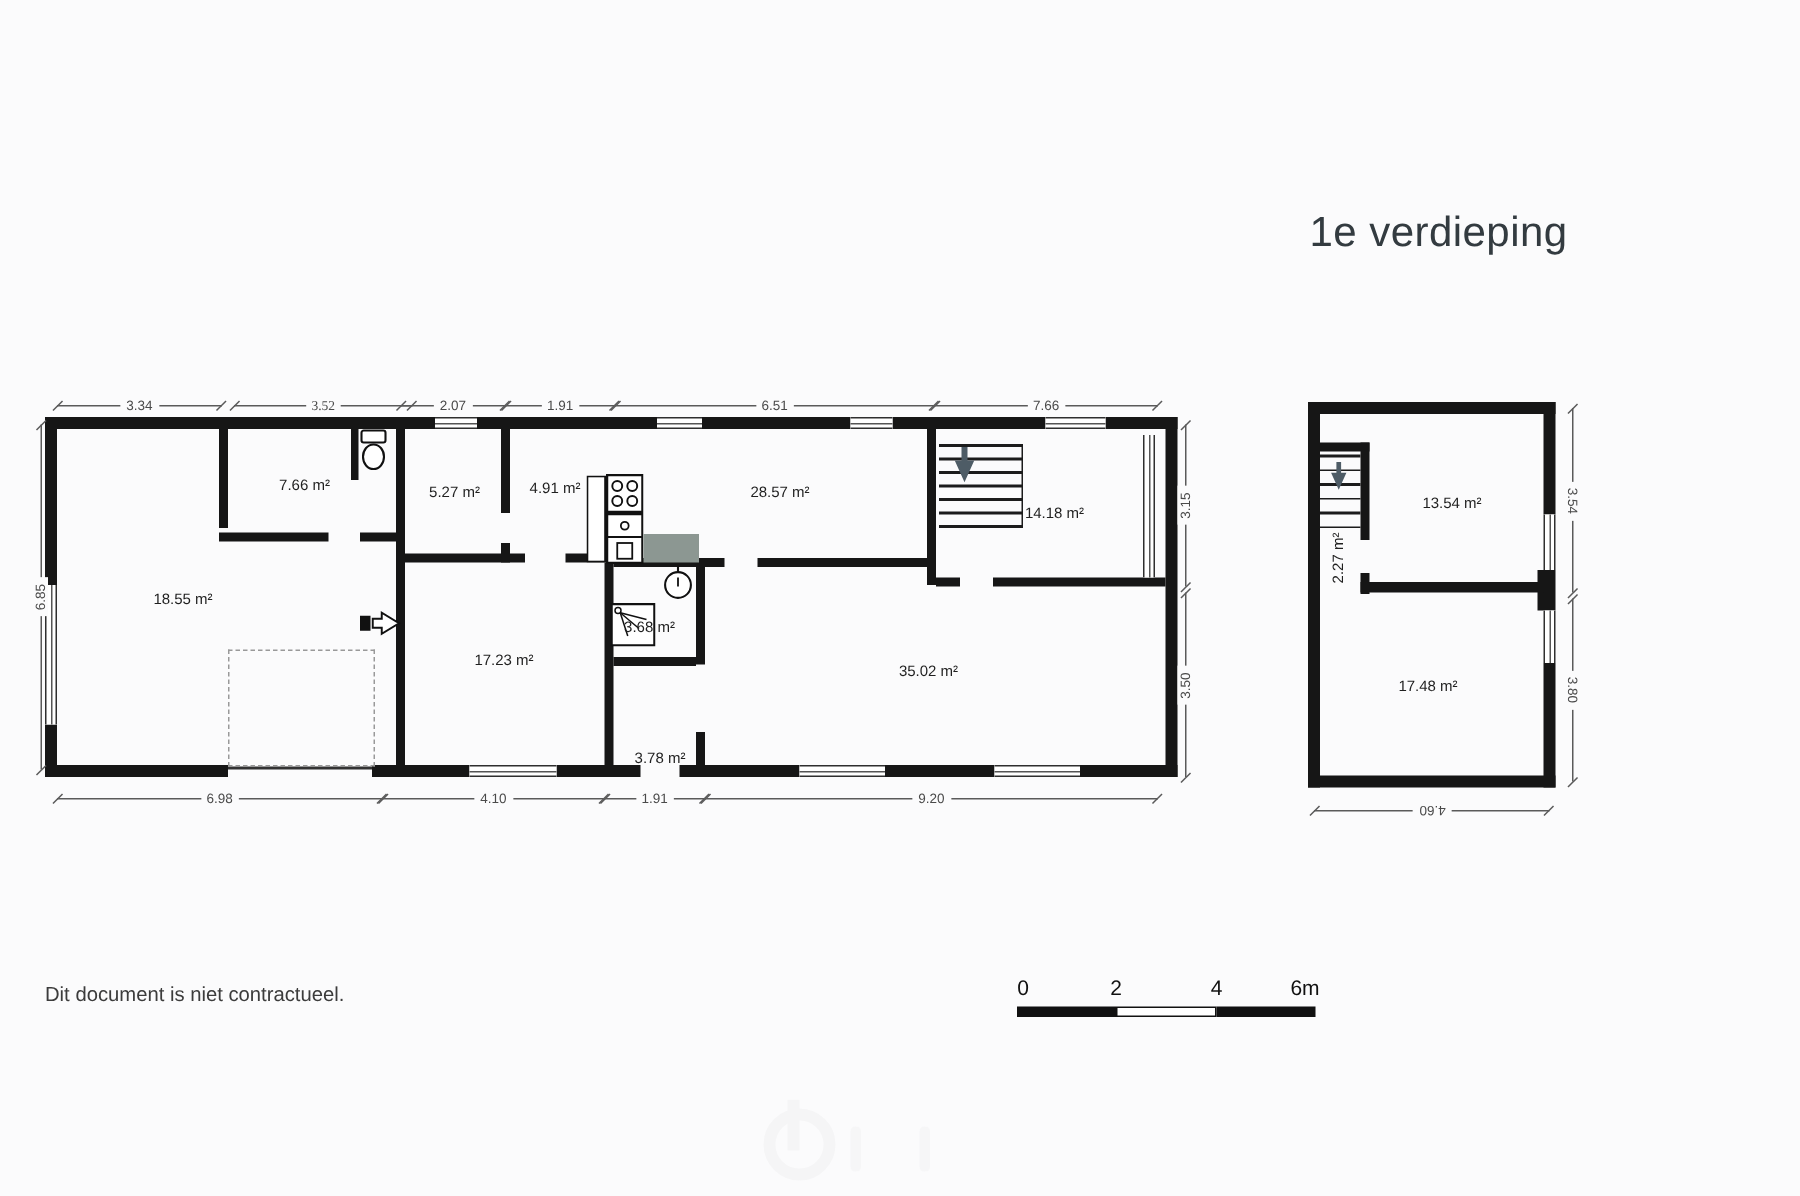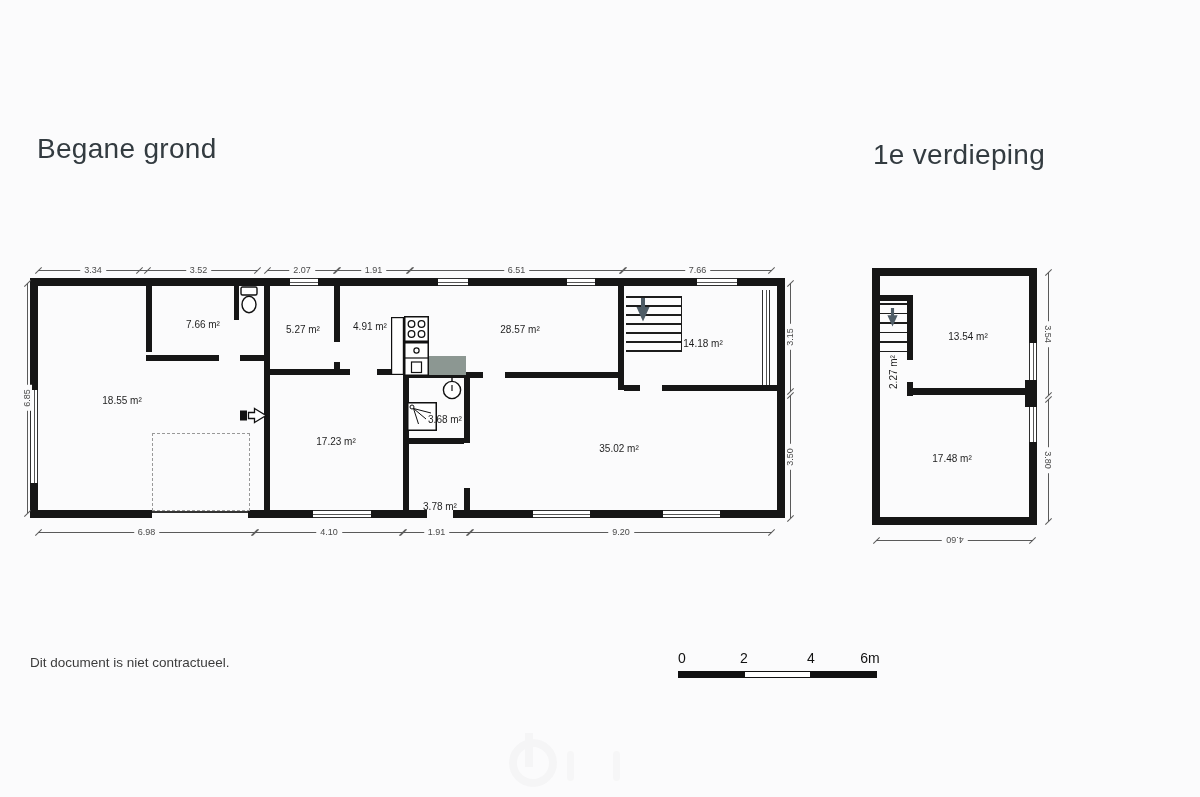--- a/index.html
+++ b/index.html
@@ -38,21 +38,20 @@
   #scalebar{position:absolute;left:678px;top:650px;width:200px;height:30px;}
   .sb-label{position:absolute;top:0;transform:translateX(-50%);font-size:14px;color:#111;}
   .sb-bar-seg{position:absolute;top:21px;height:7px;box-sizing:border-box;}
 
   #watermark{position:absolute;left:505px;top:733px;opacity:.6;}
 </style>
 </head>
 <body>
 
 <div id="canvas">
-  <div class="title" id="title-ground">Begane grond</div>
   <div class="title" id="title-first">1e verdieping</div>
   <div id="disclaimer">Dit document is niet contractueel.</div>
 
   <div id="scalebar">
     <span class="sb-label" style="left:4px">0</span>
     <span class="sb-label" style="left:66px">2</span>
     <span class="sb-label" style="left:133px">4</span>
     <span class="sb-label" style="left:192px">6m</span>
     <div class="sb-bar-seg" style="left:0;width:66px;background:#111;"></div>
     <div class="sb-bar-seg" style="left:66px;width:67px;background:#fff;border:1.5px solid #111;"></div>
@@ -121,30 +120,30 @@
     <div class="fixture" style="left: 636px; top: 298px; width: 14px; height: 24px;"><svg width="14" height="24" viewBox="0 0 14 24">
         <path d="M5 0 h4 v9 h4.5 L7 23.5 0.5 9 H5 z" fill="#4e5c66"></path>
       </svg></div>
     <div class="room-label" style="left: 203px; top: 324px; transform: translate(-50%, -50%);">7.66 m²</div>
     <div class="room-label" style="left: 303px; top: 329px; transform: translate(-50%, -50%);">5.27 m²</div>
     <div class="room-label" style="left: 370px; top: 326px; transform: translate(-50%, -50%);">4.91 m²</div>
     <div class="room-label" style="left: 520px; top: 329px; transform: translate(-50%, -50%);">28.57 m²</div>
     <div class="room-label" style="left: 703px; top: 343px; transform: translate(-50%, -50%); text-align: center;">14.18 m²</div>
     <div class="room-label" style="left: 122px; top: 400px; transform: translate(-50%, -50%);">18.55 m²</div>
     <div class="room-label" style="left: 336px; top: 441px; transform: translate(-50%, -50%);">17.23 m²</div>
-    <div class="room-label" style="left: 445px; top: 419px; transform: translate(-50%, -50%);">3.68 m²</div>
+    <div class="room-label" style="left: 433px; top: 419px; transform: translate(-50%, -50%);">3.68 m²</div>
     <div class="room-label" style="left: 619px; top: 448px; transform: translate(-50%, -50%);">35.02 m²</div>
     <div class="room-label" style="left: 440px; top: 506px; transform: translate(-50%, -50%);">3.78 m²</div>
     <div class="dim" style="left: 38px; top: 265px; width: 110px; height: 10px;">
       <span class="dim-line-h"></span>
       <span class="tick" style="left: -4px; top: 4.5px; transform: rotate(-45deg);"></span>
       <span class="tick" style="right: -4px; top: 4.5px; transform: rotate(-45deg);"></span>
       <span class="dim-label">3.34</span>
     </div>
-    <div class="dim" style="left: 139px; top: 265px; width: 119px; height: 10px;">
+    <div class="dim" style="left: 156px; top: 265px; width: 119px; height: 10px; font-family: Liberation Serif, serif;">
       <span class="dim-line-h"></span>
       <span class="tick" style="left: -4px; top: 4.5px; transform: rotate(-45deg);"></span>
       <span class="tick" style="right: -4px; top: 4.5px; transform: rotate(-45deg);"></span>
       <span class="dim-label">3.52</span>
     </div>
     <div class="dim" style="left: 267px; top: 265px; width: 70px; height: 10px;">
       <span class="dim-line-h"></span>
       <span class="tick" style="left: -4px; top: 4.5px; transform: rotate(-45deg);"></span>
       <span class="tick" style="right: -4px; top: 4.5px; transform: rotate(-45deg);"></span>
       <span class="dim-label">2.07</span>

